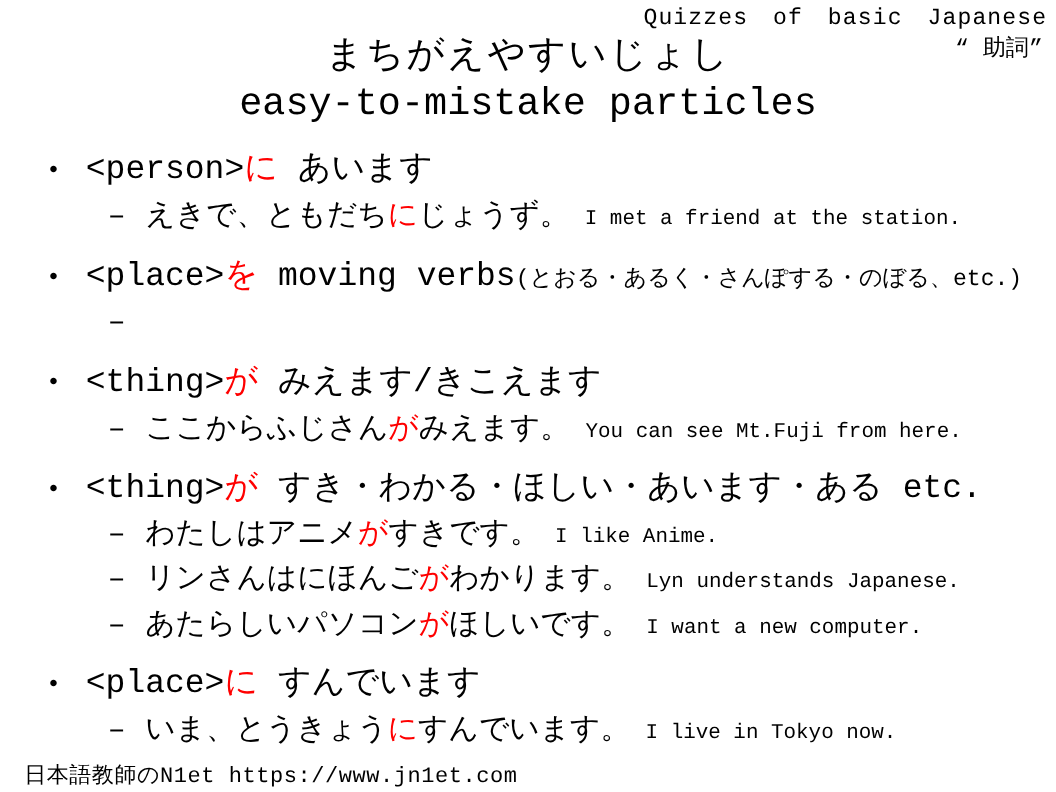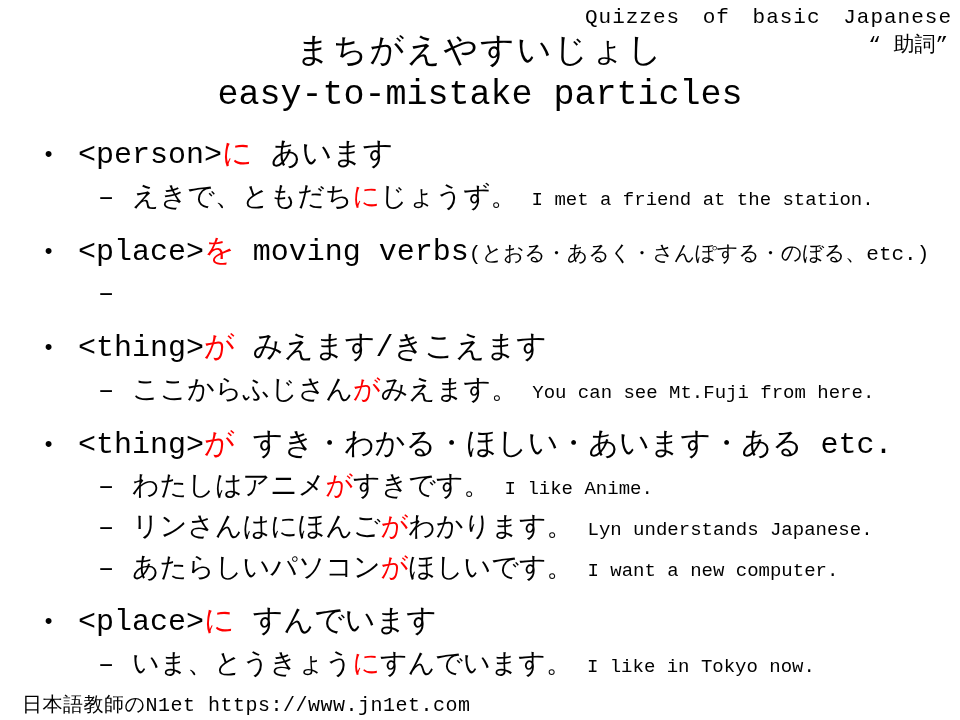--- a/index.html
+++ b/index.html
@@ -89,20 +89,20 @@
       <span class="marker">–</span>
       <span class="text"><span>あたらしいパソコン</span><span class="red">が</span><span>ほしいです。</span><span class="en">I want a new computer.</span></span>
     </div>
 
     <div class="l1">
       <span class="marker">•</span>
       <span class="text"><span>&lt;place&gt;</span><span class="red">に</span><span> すんでいます</span></span>
     </div>
     <div class="l2">
       <span class="marker">–</span>
-      <span class="text"><span>いま、とうきょう</span><span class="red">に</span><span>すんでいます。</span><span class="en">I like in Tokyo now.</span></span>
+      <span class="text"><span>いま、とうきょう</span><span class="red">に</span><span>すんでいます。</span><span class="en">I live in Tokyo now.</span></span>
     </div>
 
   </div>
 
   <div class="footer">日本語教師のN1et https://www.jn1et.com</div>
 
 </div>
 
 </body></html>

